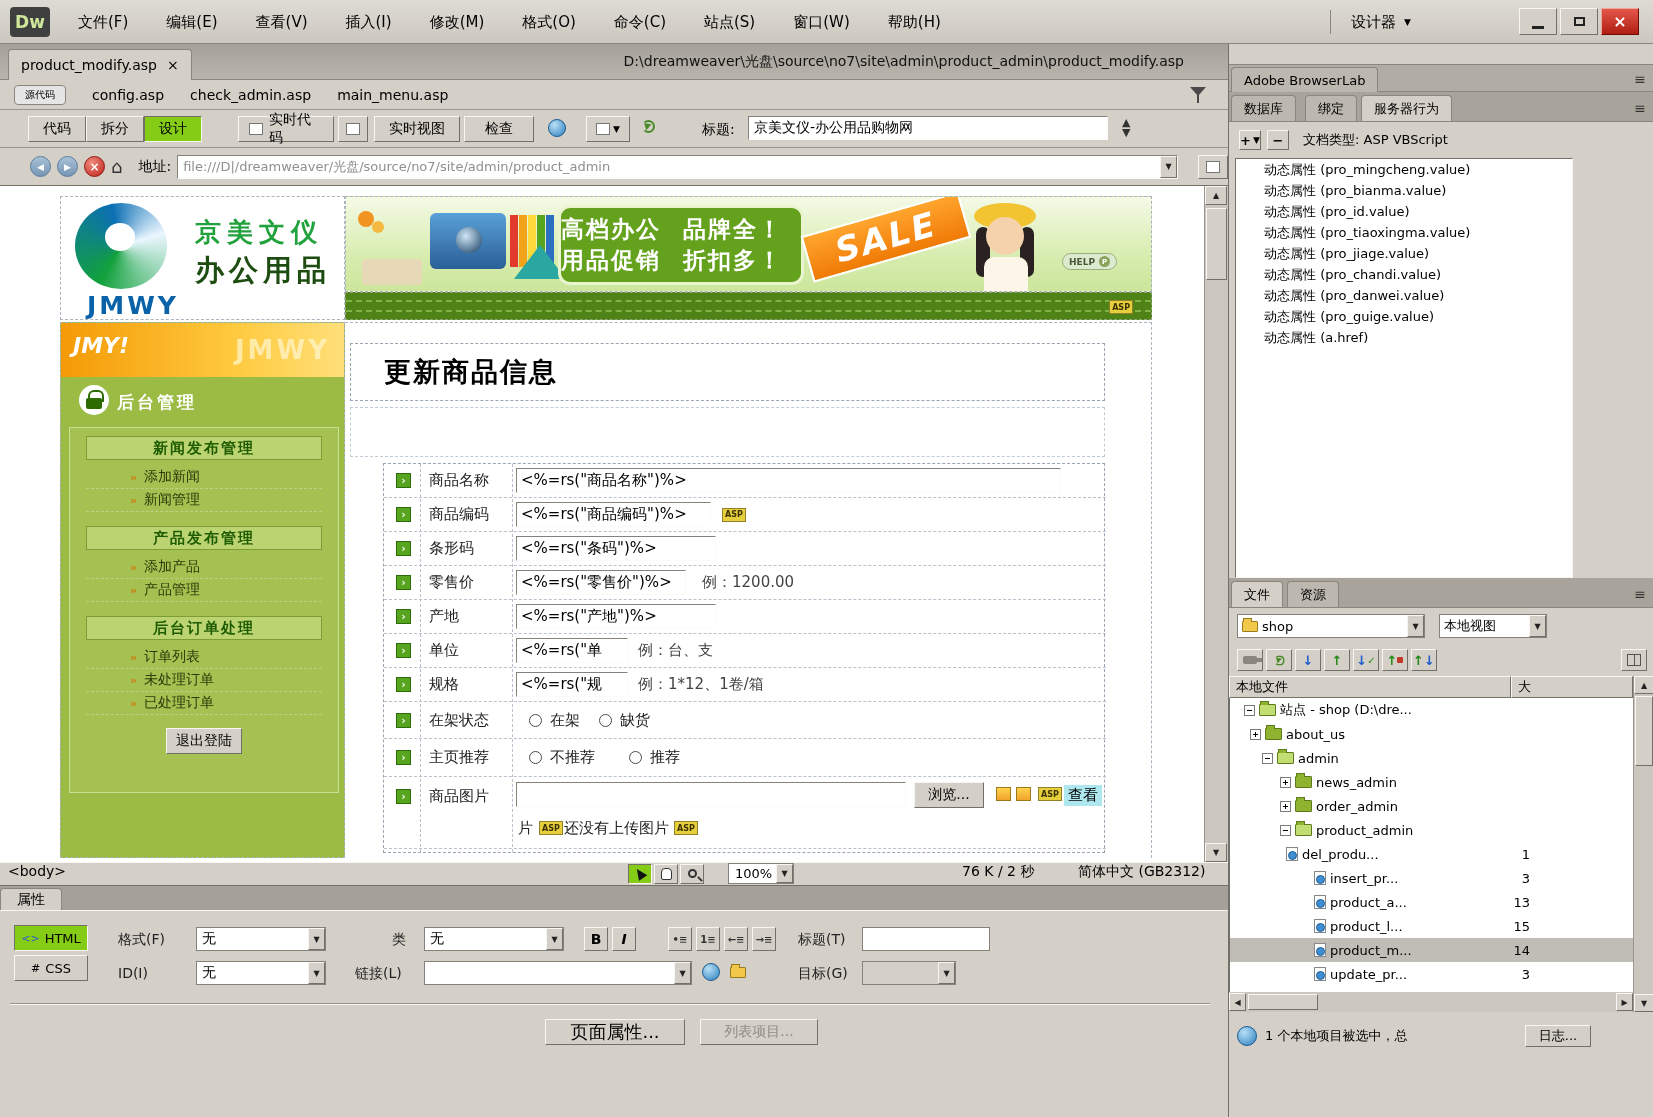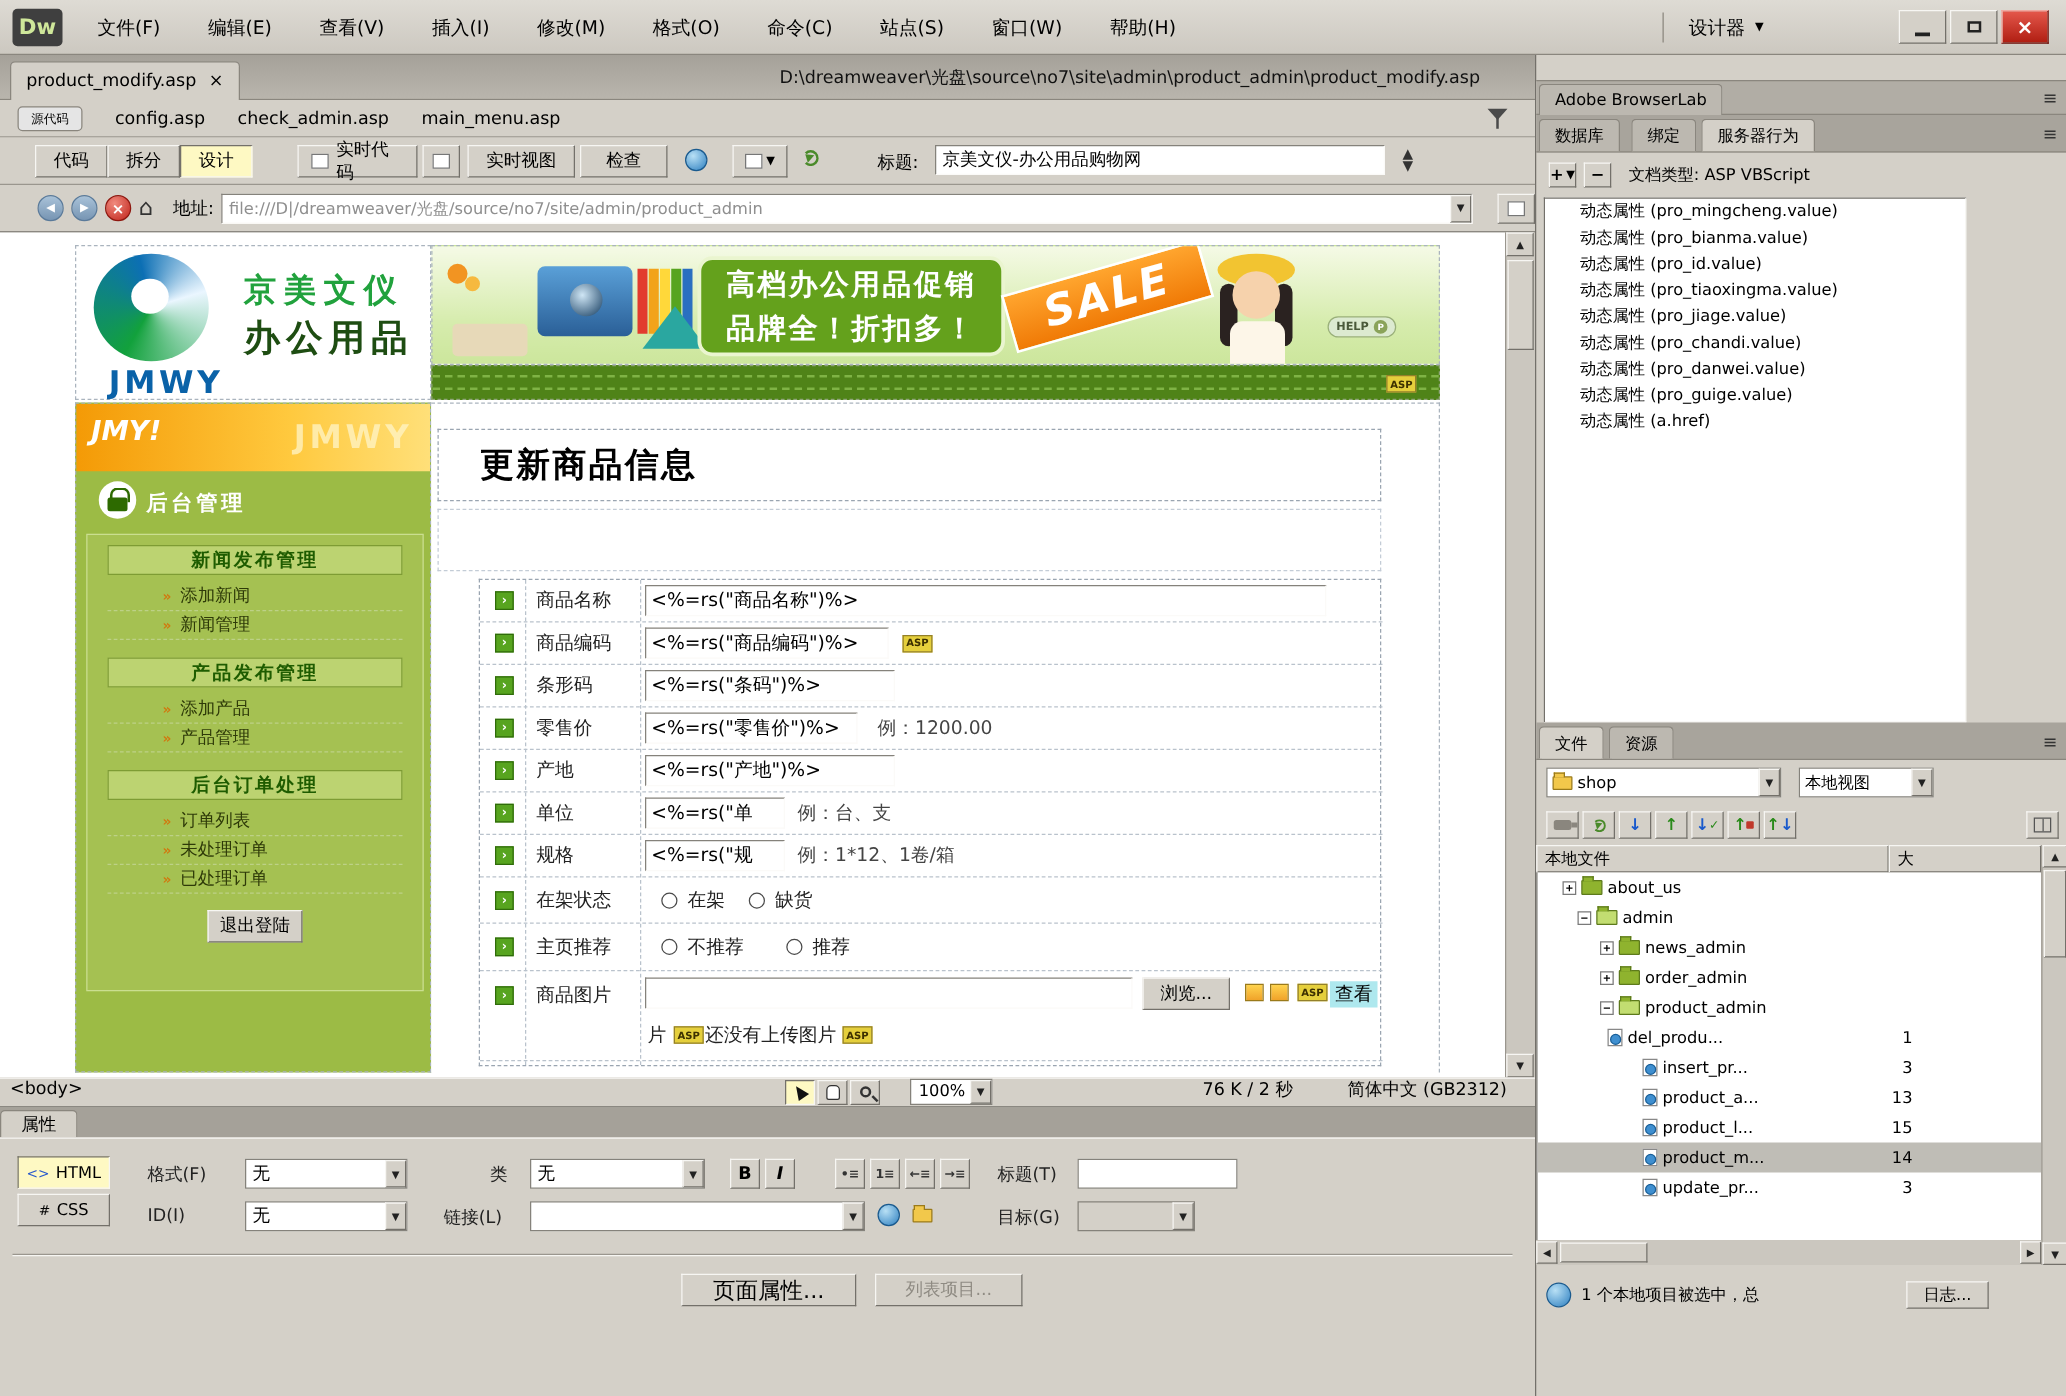--- a/index.html
+++ b/index.html
@@ -1,21 +1,21 @@
 <!DOCTYPE html>
 <html><head>
 <meta charset="utf-8">
 <style>
 *{margin:0;padding:0;box-sizing:border-box}
 body{width:1653px;height:1117px;font-family:"DejaVu Sans","Liberation Sans",sans-serif;background:#d4d0c8;overflow:hidden;position:relative;font-size:14px;color:#000}
 .abs{position:absolute}
 .flex{display:flex;align-items:center}
 .sunk{border:1px solid;border-color:#85827b #fbfaf8 #fbfaf8 #85827b;background:#fff}
 .btn{background:#d4d0c8;border:1px solid;border-color:#f7f6f3 #73706a #73706a #f7f6f3;display:flex;align-items:center;justify-content:center;cursor:default}
-.btn.pressed{border-color:#73706a #f7f6f3 #f7f6f3 #73706a;background:#fef9c3}
+.btn.pressed{border-color:#73706a #f7f6f3 #f7f6f3 #73706a;background:#84cc16}
 .ddarrow{width:17px;align-self:stretch;background:#d4d0c8;border:1px solid;border-color:#f7f6f3 #73706a #73706a #f7f6f3;display:flex;align-items:center;justify-content:center;font-size:8px;color:#222;flex:none}
 
 #menubar{left:0;top:0;width:1653px;height:44px;background:linear-gradient(#dedbd4,#ccc8c0);border-bottom:1px solid #8a867e}
 #dw-logo{left:10px;top:7px;width:40px;height:30px;background:#3f3f3f;border-radius:4px;color:#cfe79a;font-weight:bold;font-size:17px;display:flex;align-items:center;justify-content:center}
 #menu-items{left:64px;top:0;height:44px;display:flex;align-items:center;gap:26px;padding-left:8px}
 #menu-items span{padding:3px 6px;font-size:15px}
 #ws-sep{right:322px;top:10px;width:1px;height:24px;background:#8a867e}
 #workspace{right:232px;top:8px;height:28px;display:flex;align-items:center;gap:8px;font-size:15px;padding:0 10px}
 #win-controls{right:14px;top:8px;display:flex;gap:3px}
 .winbtn{width:38px;height:27px}
@@ -65,21 +65,21 @@
 #logo-sub{left:134px;top:54px;color:#1e4d12;font-size:29px;font-weight:bold;letter-spacing:5px}
 #logo-en{left:26px;top:94px;color:#0a62a8;font-size:25px;font-weight:bold;letter-spacing:3px}
 #ph-banner{left:345px;top:10px;width:807px;height:96px;background:linear-gradient(180deg,#f5fae6,#d6ecad 65%,#cce69c);border:1px dashed #aab4be;overflow:hidden}
 .bf1{left:12px;top:14px;width:16px;height:16px;border-radius:50%;background:#f29422}
 .bf2{left:26px;top:24px;width:12px;height:12px;border-radius:50%;background:#f6b93f}
 .cam{left:84px;top:16px;width:76px;height:56px;background:linear-gradient(#5aa0d8,#2a5f97);border-radius:6px}
 .cam::after{content:"";position:absolute;left:26px;top:14px;width:26px;height:26px;border-radius:50%;background:radial-gradient(circle at 38% 35%,#cfe6f5,#123a5e)}
 .pencil{top:18px;width:8px;height:52px;position:absolute}
 .mat{left:16px;top:62px;width:60px;height:26px;background:#e7d9b8;border-radius:4px}
 .tent{left:168px;top:48px;width:0;height:0;border-left:26px solid transparent;border-right:26px solid transparent;border-bottom:34px solid #2aa7a0;position:absolute}
-#promo-box{left:212px;top:8px;width:246px;height:80px;background:#64a11c;border:3px solid #eaf5cf;border-radius:12px;display:flex;flex-direction:column;align-items:center;justify-content:center;gap:4px}
+#promo-box{left:212px;top:8px;width:246px;height:80px;background:#64a11c;border:3px solid #eaf5cf;border-radius:12px;display:flex;flex-direction:row;align-items:center;justify-content:center;gap:4px}
 #promo-box div{color:#fff;font-weight:bold;font-size:23px;letter-spacing:2px}
 #sale-ribbon{left:458px;top:16px;transform:rotate(-16deg);background:linear-gradient(#ffa52e,#f07a06);color:#fff;font-weight:bold;font-style:italic;font-size:34px;padding:2px 28px;border:2px solid #fff;letter-spacing:2px}
 #girl{left:600px;top:4px;width:120px;height:92px;position:absolute}
 .g-hat{left:28px;top:2px;width:62px;height:26px;background:#f2c431;border-radius:50%;position:absolute}
 .g-face{left:40px;top:16px;width:38px;height:38px;background:#f6d2ac;border-radius:50%;position:absolute}
 .g-hair{left:30px;top:26px;width:14px;height:50px;background:#2a2220;border-radius:8px;position:absolute}
 .g-hair2{left:74px;top:26px;width:14px;height:50px;background:#2a2220;border-radius:8px;position:absolute}
 .g-body{left:38px;top:56px;width:44px;height:36px;background:#fdf6e8;border-radius:10px 10px 0 0;position:absolute}
 #help-badge{left:716px;top:56px;background:#dcead0;border:1px solid #9ab07a;border-radius:9px;font-size:9px;font-weight:bold;color:#4a5a3a;padding:2px 6px;display:flex;align-items:center;gap:4px;position:absolute}
 .help-dot{width:11px;height:11px;border-radius:50%;background:#8aa35a;color:#fff;font-size:7px;display:flex;align-items:center;justify-content:center}
@@ -679,20 +679,26 @@
   <div id="files-colhead" class="abs">
     <div class="colcell" style="width:282px">
         <span>本地文件</span>
       </div>
     <div class="colcell" style="flex:1">
         <span>大</span>
       </div>
   </div>
 
   <div id="files-tree" class="abs">
+    <div class="trow" style="padding-left:14px">
+      <span class="twisty"></span>
+      <span class="folder-g open"></span>
+      <span>站点 - shop (D:\dre...</span>
+      <span class="tsize"></span>
+    </div>
     <div class="trow" style="padding-left:20px">
       <span class="twisty plus"></span>
       <span class="folder-g"></span>
       <span>about_us</span>
     </div>
     <div class="trow" style="padding-left:32px">
       <span class="twisty"></span>
       <span class="folder-g open"></span>
       <span>admin</span>
     </div>

